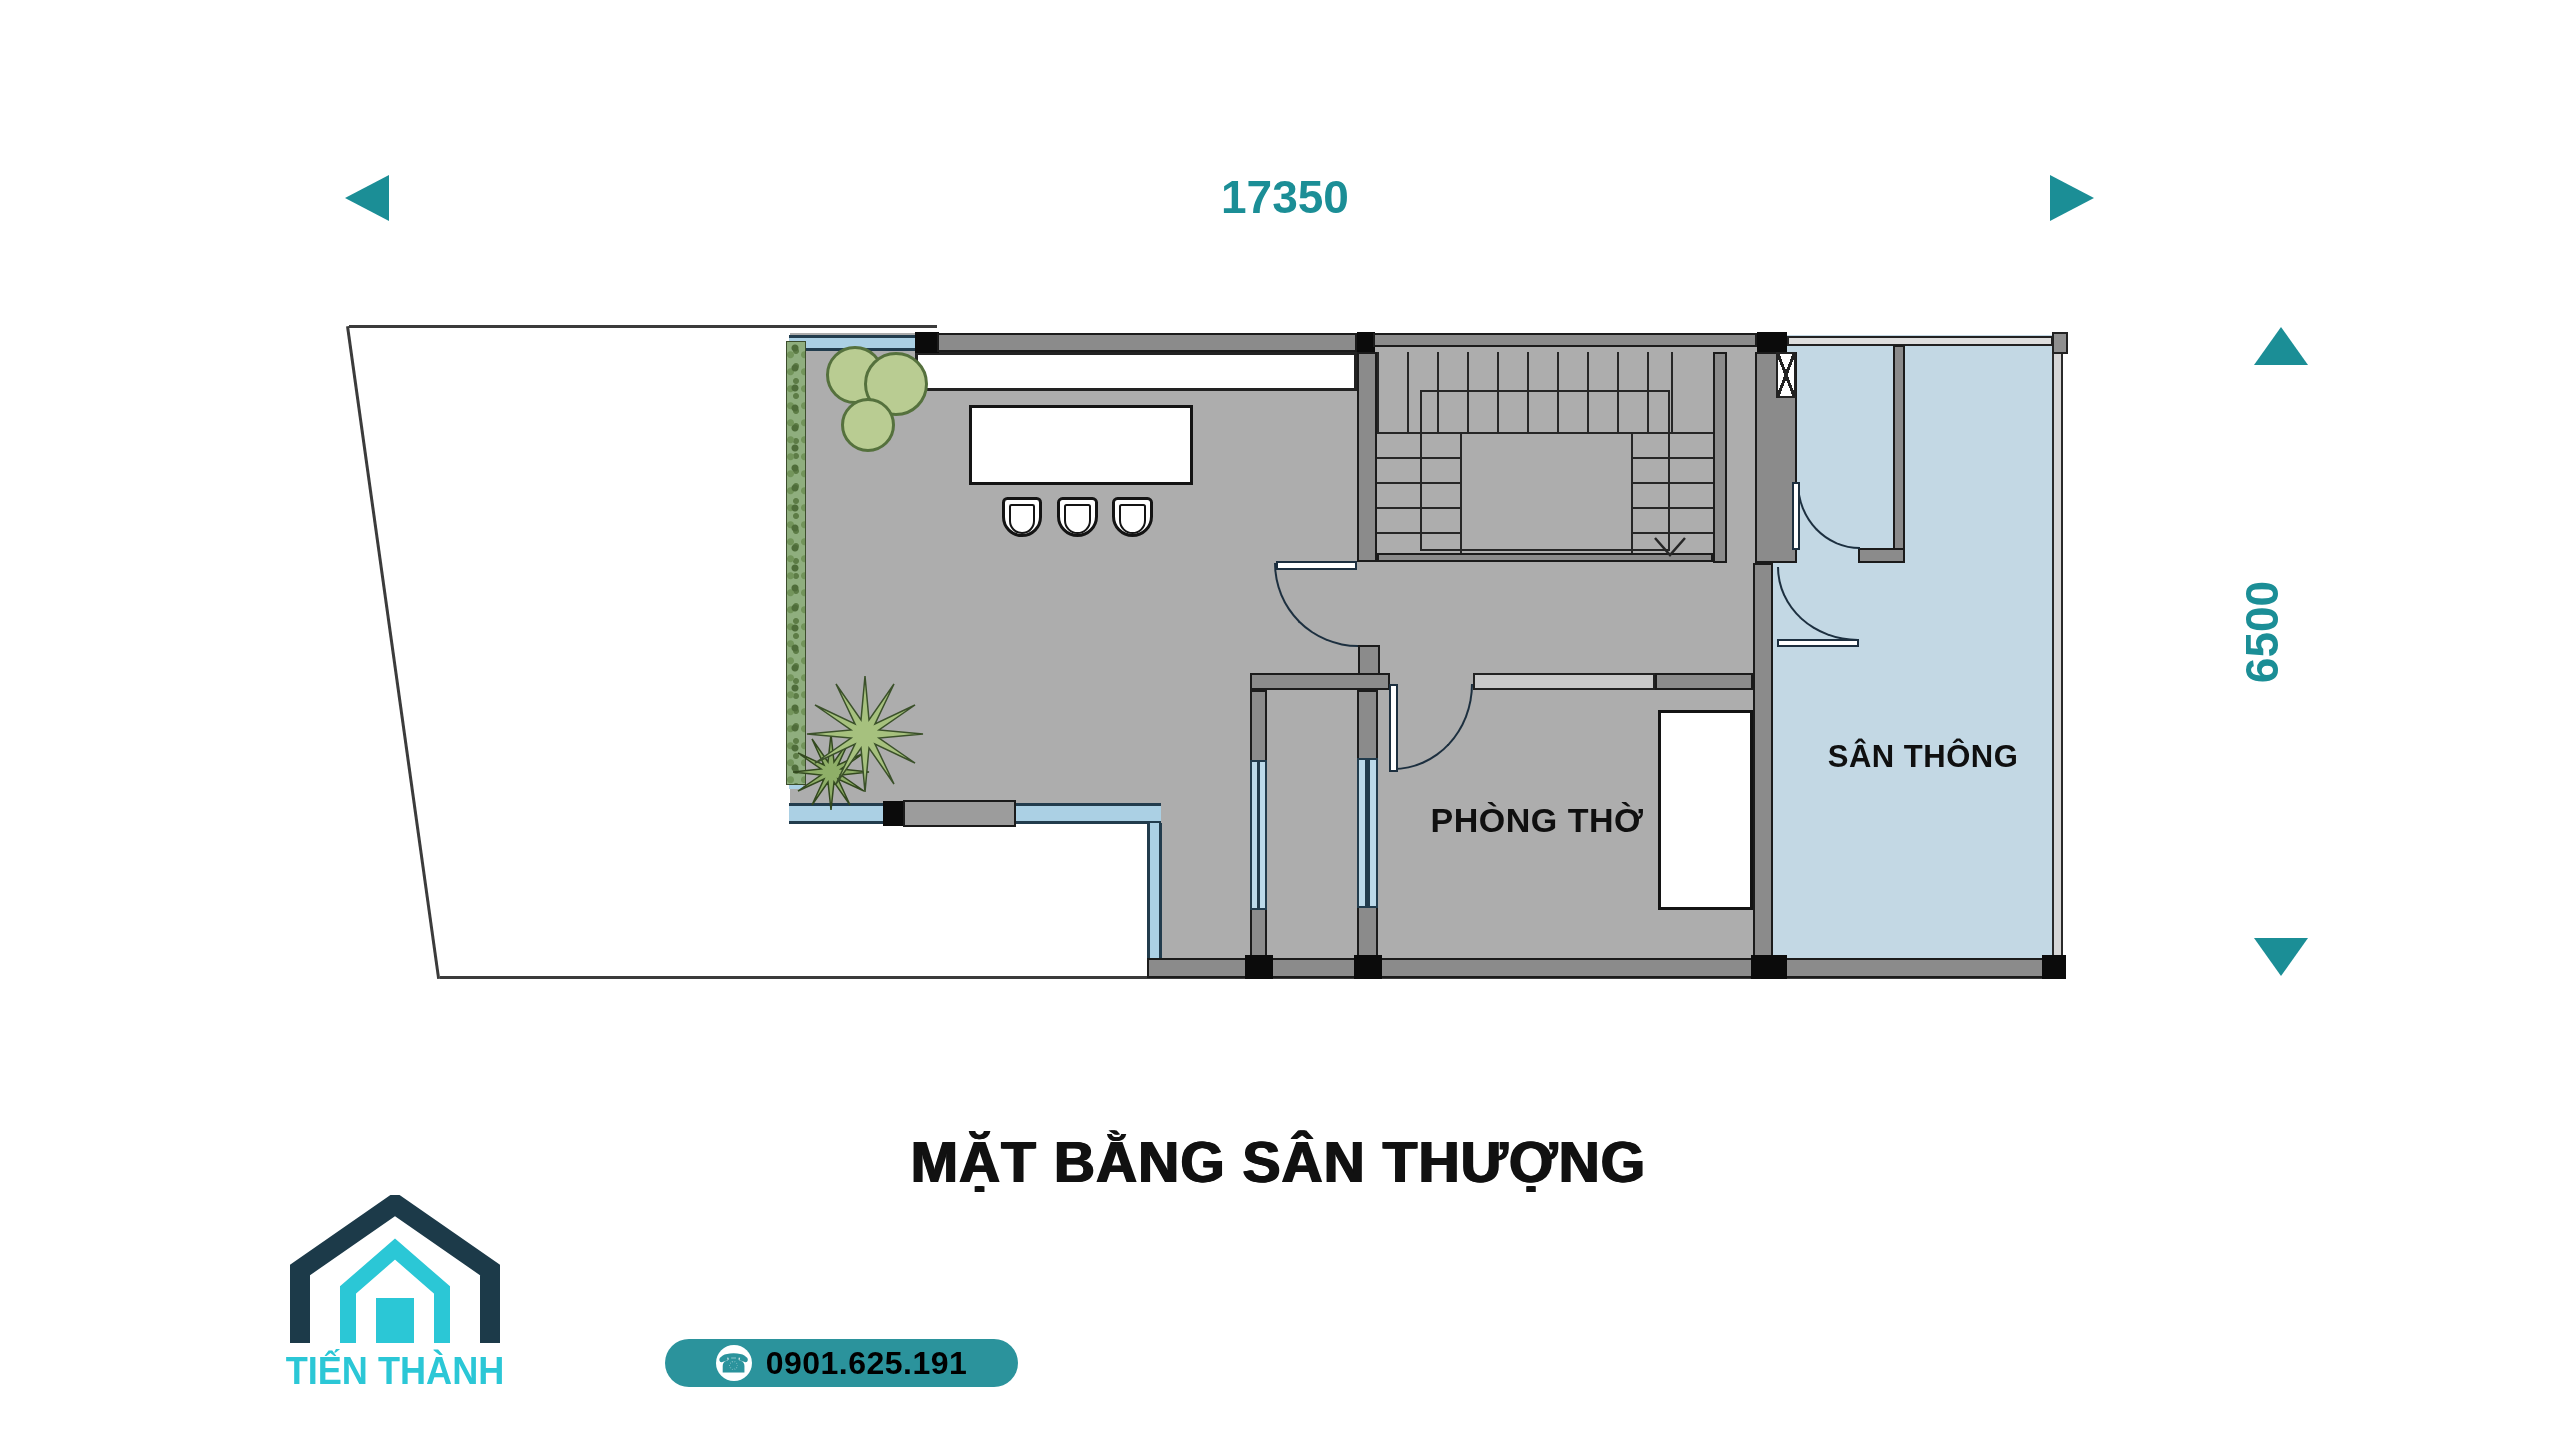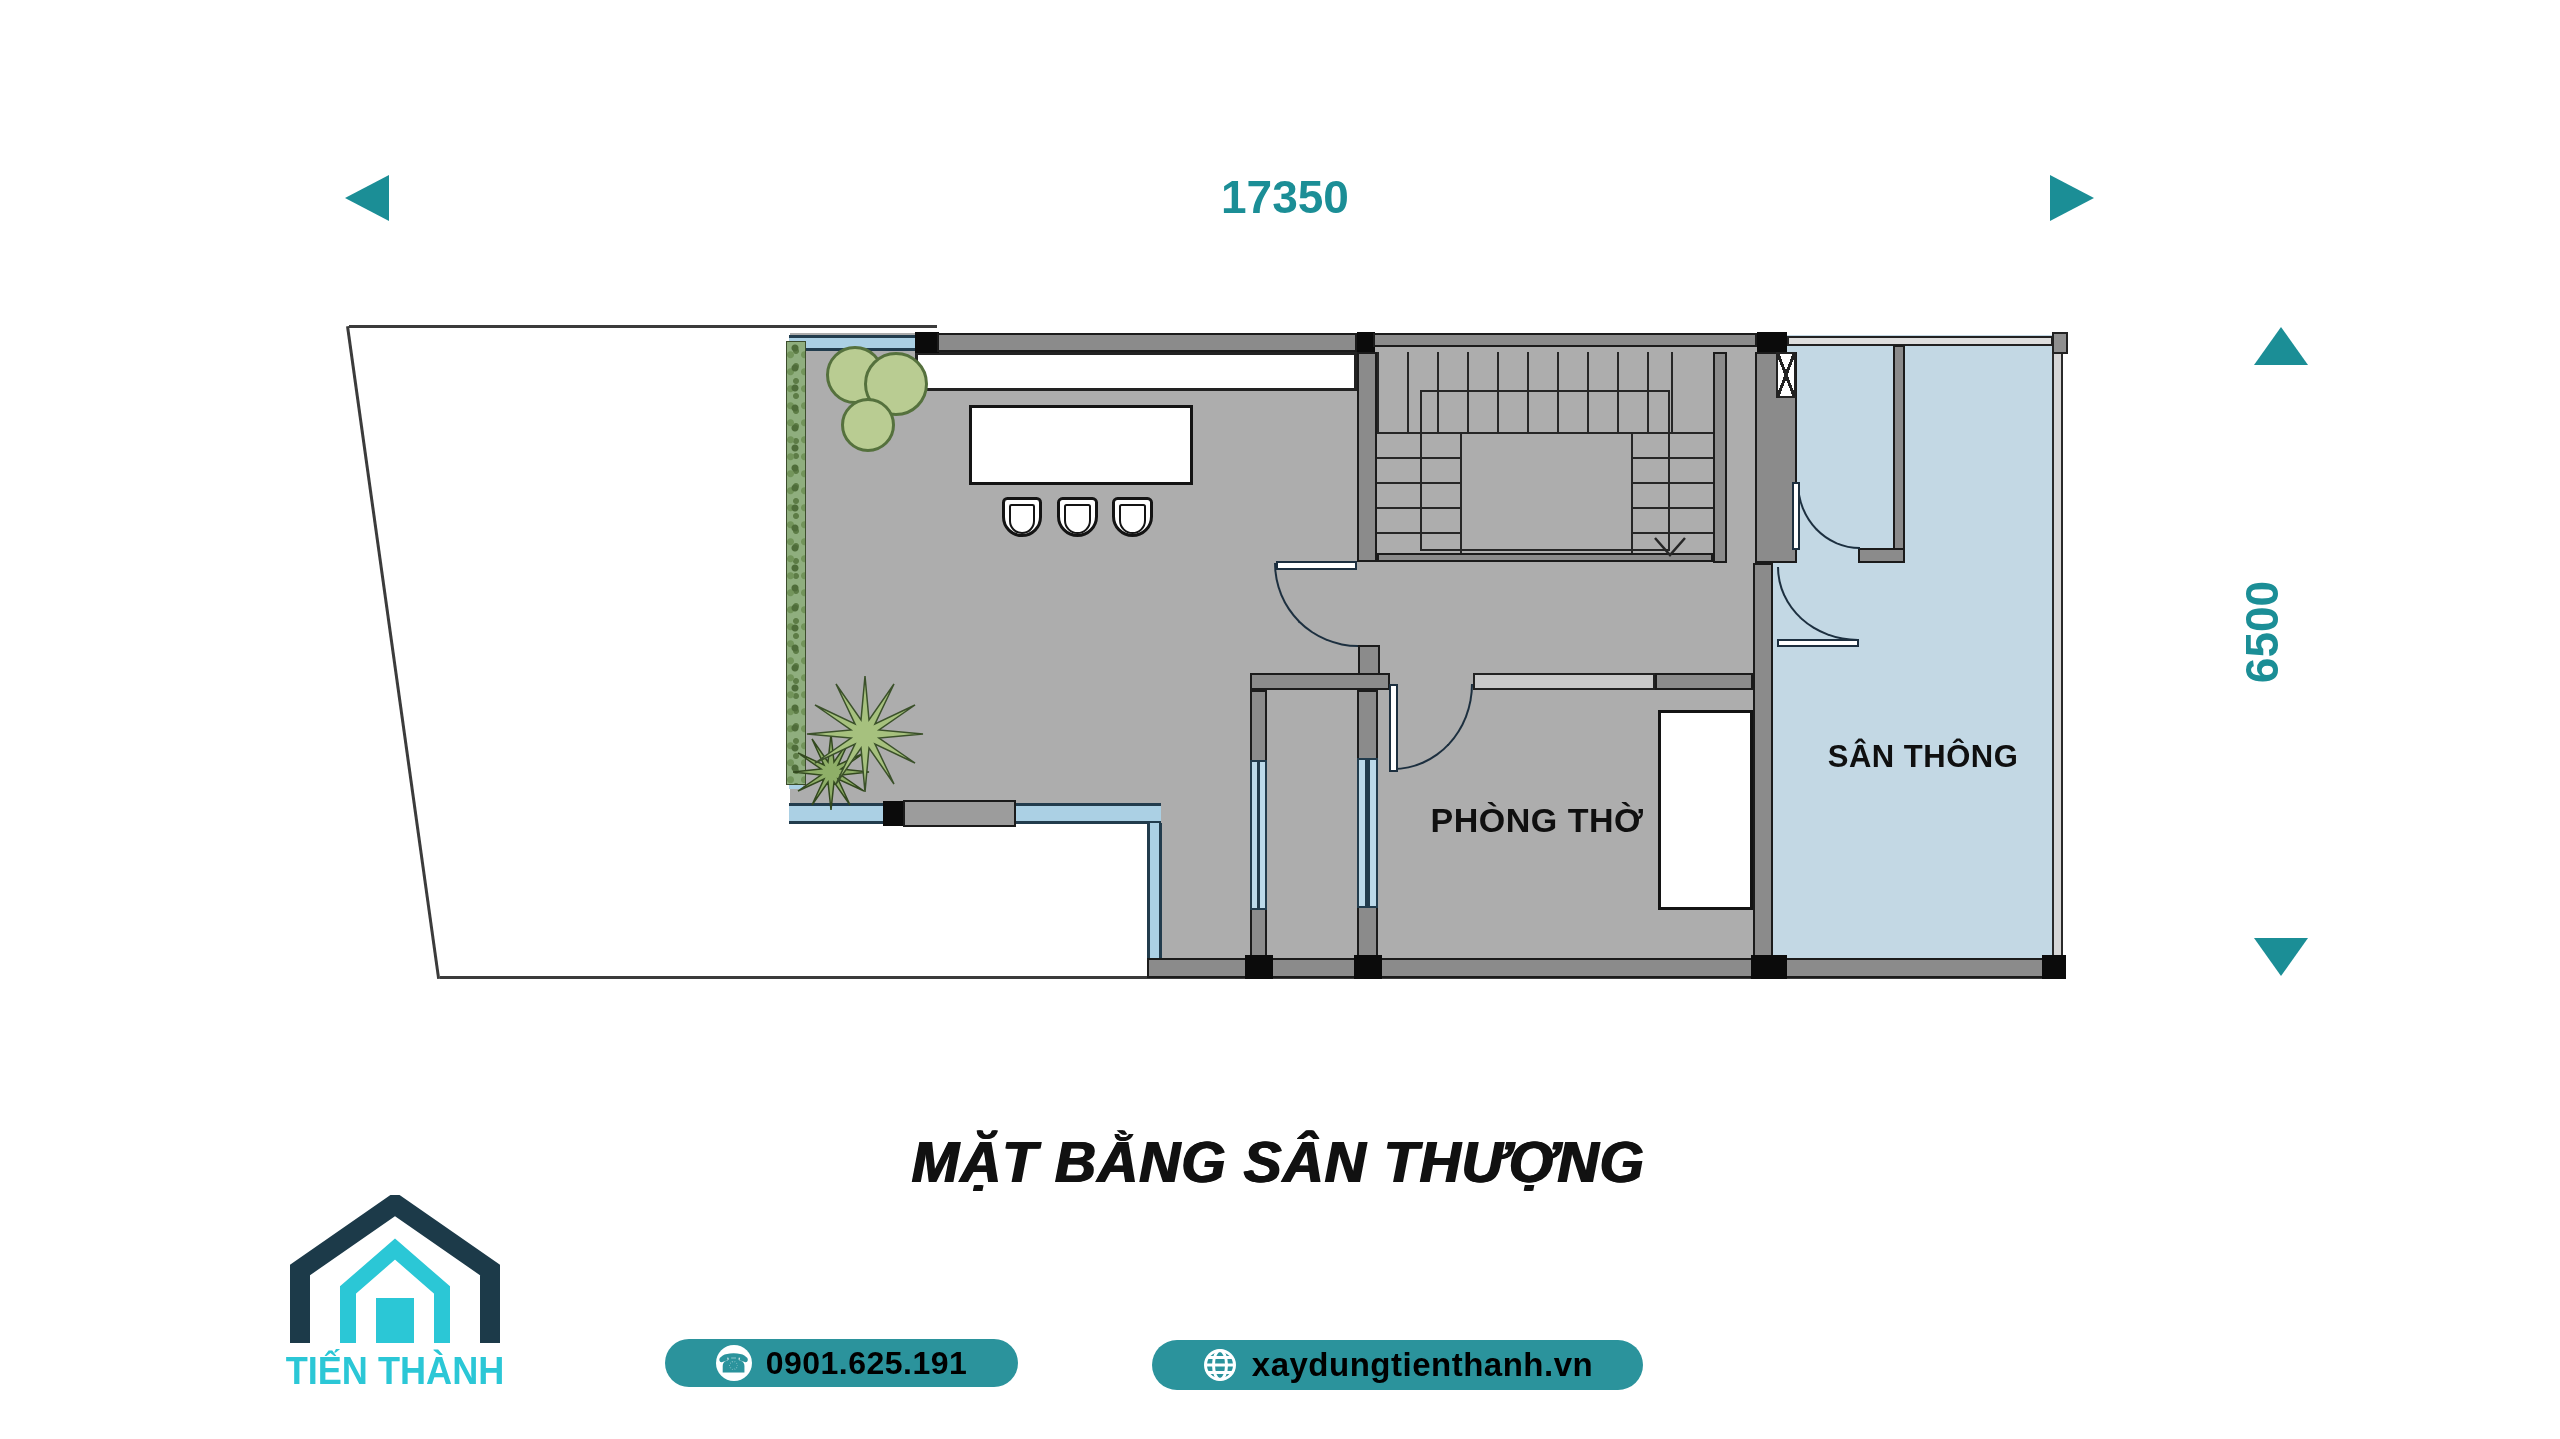--- a/index.html
+++ b/index.html
@@ -136,39 +136,29 @@
   <div class="bush" style="left:864px;top:352px;width:64px;height:64px;"></div>
   <div class="bush" style="left:841px;top:398px;width:54px;height:54px;"></div>
   <svg class="abs" style="left:793px;top:672px;" width="135" height="140" viewBox="0 0 135 140">
     <path d="M76,100 L48,103 L71,119 L45,107 L57,133 L41,110 L38,138 L35,110 L19,133 L31,107 L5,119 L28,103 L0,100 L28,97 L5,81 L31,93 L19,67 L35,90 L38,62 L41,90 L57,67 L45,93 L71,81 L48,97 Z" fill="#8FAF68" stroke="#33491f" stroke-width="1.5"></path>
     <path d="M130,62 L86,66 L122,91 L82,72 L101,112 L76,76 L72,120 L68,76 L43,112 L62,72 L22,91 L58,66 L14,62 L58,58 L22,33 L62,52 L43,12 L68,48 L72,4 L76,48 L101,12 L82,52 L122,33 L86,58 Z" fill="#A6C17E" stroke="#3b512a" stroke-width="1.5"></path>
   </svg>
 
   <div class="lbl" style="left:1537px;top:820px;font-size:34px;">PHÒNG THỜ</div>
   <div class="lbl" style="left:1923px;top:757px;font-size:31px;">SÂN THÔNG</div>
 
-  <div class="title" style="left:1278px;top:1162px;font-size:57px;font-style:italic;">MẶT BẰNG SÂN THƯỢNG</div>
+  <div class="title" style="left:1278px;top:1162px;font-size:57px;">MẶT BẰNG SÂN THƯỢNG</div>
 
   <svg class="abs" style="left:290px;top:1195px;" width="210" height="148" viewBox="0 0 210 148">
     <polyline points="10,148 10,75 105,9 200,75 200,148" fill="none" stroke="var(--logo-navy)" stroke-width="20" stroke-linejoin="miter"></polyline>
     <polyline points="58,148 58,95 105,54 152,95 152,148" fill="none" stroke="var(--logo-cyan)" stroke-width="16" stroke-linejoin="miter"></polyline>
     <rect x="86" y="103" width="38" height="45" fill="var(--logo-cyan)"></rect>
   </svg>
   <div class="abs" style="left:395px;top:1371px;transform:translate(-50%,-50%) scaleX(0.95);font-size:38px;font-weight:bold;color:var(--logo-cyan);white-space:nowrap;">TIẾN THÀNH</div>
 
   <div class="badge" style="left:665px;top:1339px;width:353px;height:48px;">
     <span style="display:flex;align-items:center;justify-content:center;width:36px;height:36px;border-radius:50%;background:#fff;color:var(--badge-teal);font-size:25px;line-height:1;">☎</span>
     <span class="badge-text" style="font-size:32px;">0901.625.191</span>
   </div>
 
-  <div class="badge" style="left:1152px;top:1340px;width:491px;height:50px;">
-    <svg width="36" height="36" viewBox="0 0 36 36">
-      <circle cx="18" cy="18" r="14.5" fill="none" stroke="#fff" stroke-width="3"></circle>
-      <ellipse cx="18" cy="18" rx="6.5" ry="14.5" fill="none" stroke="#fff" stroke-width="3"></ellipse>
-      <line x1="3.5" y1="18" x2="32.5" y2="18" stroke="#fff" stroke-width="3"></line>
-      <line x1="5.5" y1="10.5" x2="30.5" y2="10.5" stroke="#fff" stroke-width="3"></line>
-      <line x1="5.5" y1="25.5" x2="30.5" y2="25.5" stroke="#fff" stroke-width="3"></line>
-    </svg>
-    <span class="badge-text" style="font-size:33px;">xaydungtienthanh.vn</span>
-  </div>
 
 
 </div>
 
 </body></html>

